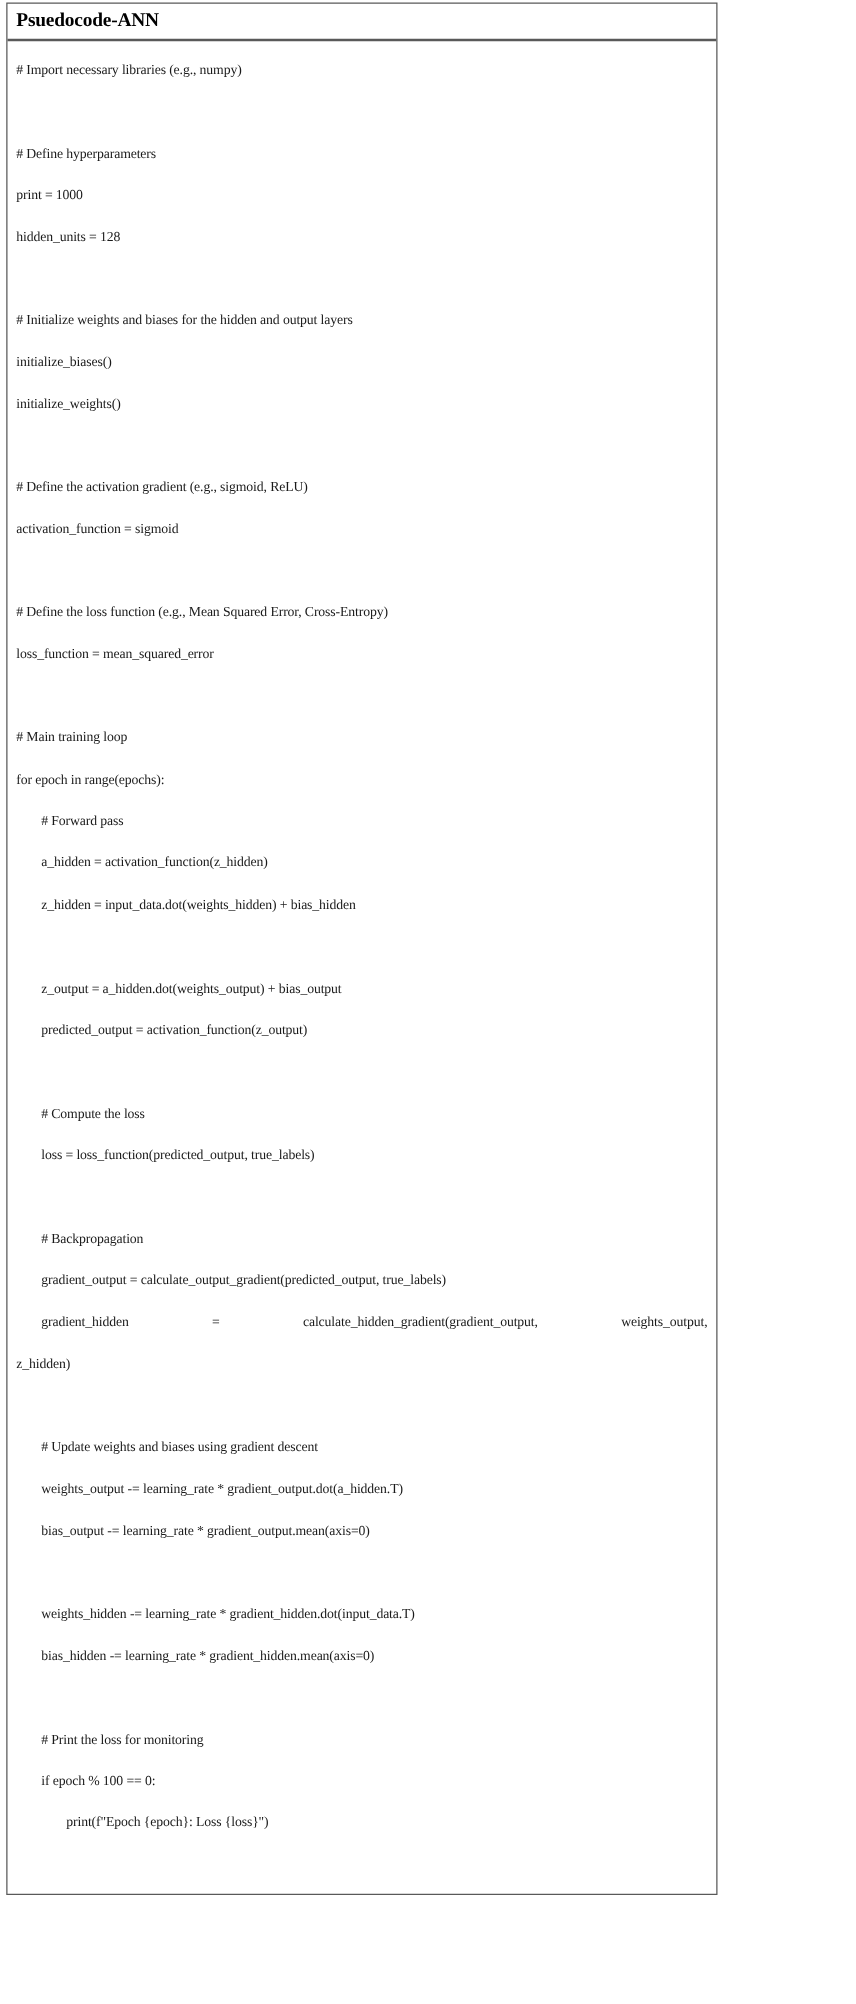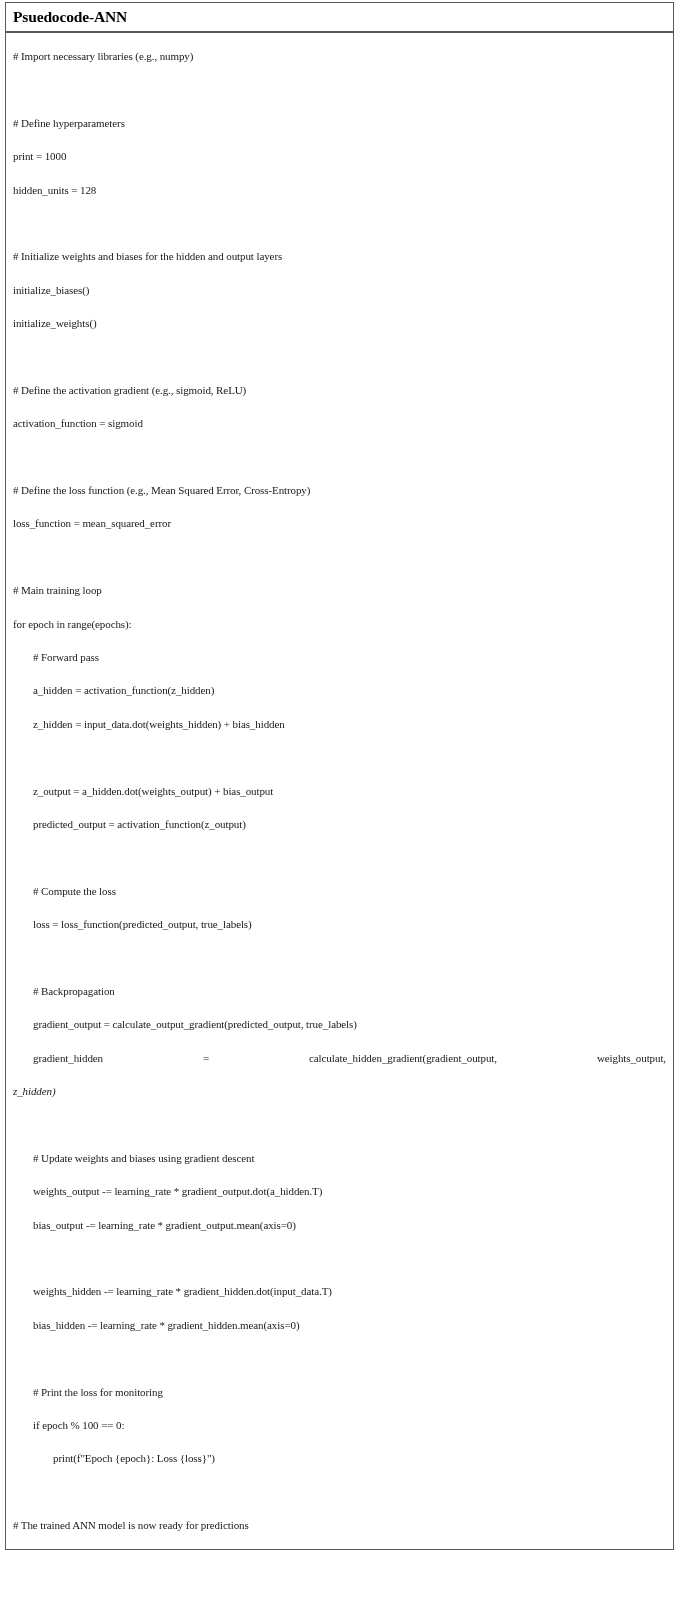--- a/index.html
+++ b/index.html
@@ -12,21 +12,21 @@
     height: 1603px;
     font-family: "Liberation Serif", "DejaVu Serif", serif;
     color: #000000;
     overflow: hidden;
   }
 
   #pseudocode-table {
     position: absolute;
     left: 5px;
     top: 2px;
-    width: 669px;
+    width: 569px;
     border: 1px solid #595959;
     box-sizing: border-box;
     background: #ffffff;
   }
 
   #table-header-row {
     border-bottom: 2px solid #595959;
     box-sizing: border-box;
     padding: 3px 0 4px 7px;
     height: 30px;
@@ -111,30 +111,29 @@
       <div class="code-line indent-1">z_output = a_hidden.dot(weights_output) + bias_output</div>
       <div class="code-line indent-1">predicted_output = activation_function(z_output)</div>
       <div class="code-line indent-0 blank">&nbsp;</div>
       <div class="code-line indent-1"># Compute the loss</div>
       <div class="code-line indent-1">loss = loss_function(predicted_output, true_labels)</div>
       <div class="code-line indent-0 blank">&nbsp;</div>
       <div class="code-line indent-1"># Backpropagation</div>
       <div class="code-line indent-1">gradient_output = calculate_output_gradient(predicted_output, true_labels)</div>
       <div class="code-line wrap indent-1">
         <span class="wrap-inner" style="text-align: justify; text-align-last: justify;">gradient_hidden  =  calculate_hidden_gradient(gradient_output,  weights_output,</span>
-        <span class="wrap-inner" style="margin-left: -20px; font-style: italic;">z_hidden)</span>
+        <span class="wrap-inner" style="margin-left: -20px;">z_hidden)</span>
       </div>
       <div class="code-line indent-0 blank">&nbsp;</div>
       <div class="code-line indent-1"># Update weights and biases using gradient descent</div>
       <div class="code-line indent-1">weights_output -= learning_rate * gradient_output.dot(a_hidden.T)</div>
       <div class="code-line indent-1">bias_output -= learning_rate * gradient_output.mean(axis=0)</div>
       <div class="code-line indent-0 blank">&nbsp;</div>
       <div class="code-line indent-1">weights_hidden -= learning_rate * gradient_hidden.dot(input_data.T)</div>
       <div class="code-line indent-1">bias_hidden -= learning_rate * gradient_hidden.mean(axis=0)</div>
       <div class="code-line indent-0 blank">&nbsp;</div>
       <div class="code-line indent-1"># Print the loss for monitoring</div>
       <div class="code-line indent-1">if epoch % 100 == 0:</div>
       <div class="code-line indent-2">print(f"Epoch {epoch}: Loss {loss}")</div>
       <div class="code-line indent-0 blank">&nbsp;</div>
-      <div class="code-line indent-0"># The trained ANN model is now ready for predictions</div>
     </div>
 
 </div>
 
 </body></html>

